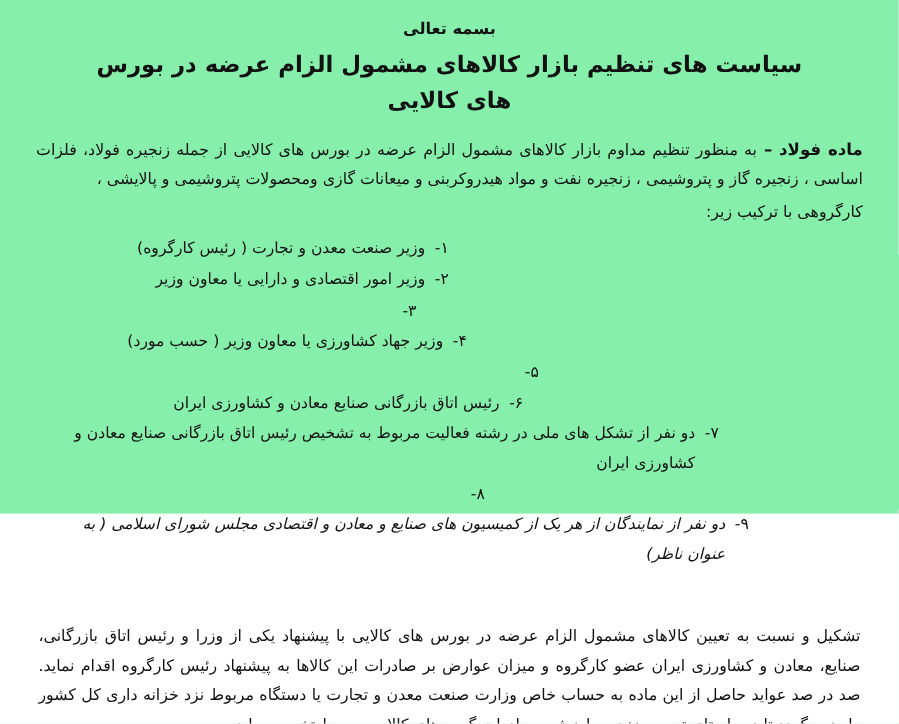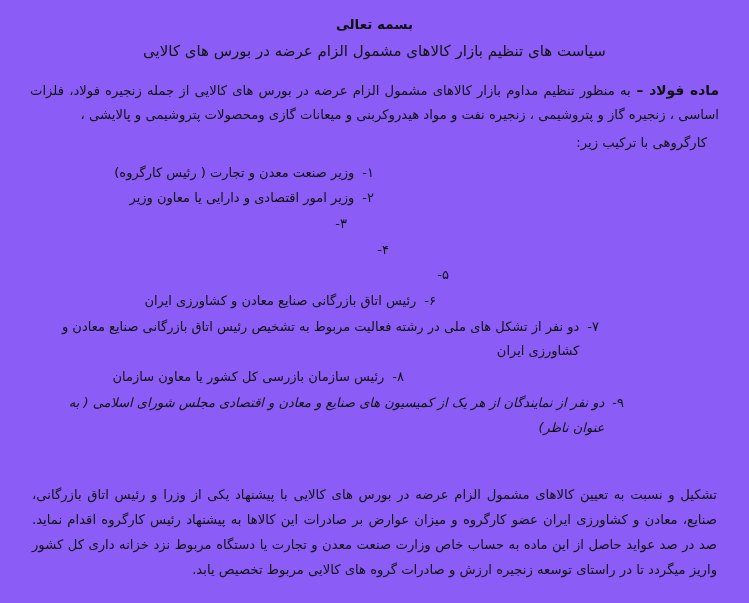--- a/index.html
+++ b/index.html
@@ -10,60 +10,60 @@
   }
   body {
     width: 749px;
     height: 603px;
     overflow: hidden;
     font-family: "DejaVu Sans", "Liberation Sans", sans-serif;
     color: #111111;
   }
   .page {
     width: 749px;
-    height: 603px;
+    height: 428px;
     box-sizing: border-box;
     padding: 10px 30px 8px 30px;
     direction: rtl;
     text-align: right;
     position: relative;
-    background: #8b5cf6;
+    background: #86efac;
   }
   .basmala {
     text-align: center;
     font-size: 13.5px;
     font-weight: bold;
     line-height: 1.5;
     margin: 4px 0 6px 0;
     letter-spacing: 0;
   }
   .doc-title {
     text-align: center;
-    font-size: 15px;
-    font-weight: normal;
+    font-size: 19px;
+    font-weight: bold;
     line-height: 1.55;
     margin: 0 0 14px 0;
     padding: 0 40px;
   }
   .intro {
     font-size: 13.2px;
     line-height: 1.82;
     text-align: justify;
     text-justify: inter-word;
     margin: 0 0 4px 0;
   }
   .intro .lead {
     font-weight: bold;
     font-size: 13.8px;
   }
   .intro-tail {
     font-size: 13.2px;
     line-height: 1.82;
     text-align: right;
-    margin: 0 12px 6px 0;
+    margin: 0 0 6px 0;
   }
   ol.members {
     list-style: none;
     margin: 4px 0 0 0;
     padding: 0;
   }
   ol.members > li {
     font-size: 13.0px;
     line-height: 1.9;
     display: flex;
@@ -129,35 +129,35 @@
     </li>
     <li class="ind-2">
       <span class="num">۲-</span>
       <span class="txt">وزیر امور اقتصادی و دارایی  یا معاون وزیر</span>
     </li>
     <li class="ind-3">
       <span class="num">۳-</span>
     </li>
     <li class="ind-4">
       <span class="num">۴-</span>
+      <span class="txt">وزیر جهاد کشاورزی یا معاون وزیر ( حسب مورد)</span>
     </li>
     <li class="ind-5">
       <span class="num">۵-</span>
     </li>
     <li class="ind-6">
       <span class="num">۶-</span>
       <span class="txt">رئیس اتاق بازرگانی صنایع معادن و کشاورزی ایران</span>
     </li>
     <li class="ind-7">
       <span class="num">۷-</span>
       <span class="txt">دو نفر از تشکل های ملی در رشته فعالیت مربوط به تشخیص رئیس اتاق بازرگانی صنایع معادن و کشاورزی ایران</span>
     </li>
     <li class="ind-8">
       <span class="num">۸-</span>
-      <span class="txt">رئیس سازمان بازرسی کل کشور  یا معاون سازمان</span>
     </li>
     <li class="ind-9">
       <span class="num">۹-</span>
       <span class="txt">دو نفر از نمایندگان از هر یک از کمیسیون های صنایع و معادن و اقتصادی مجلس شورای اسلامی  ( به عنوان ناظر)</span>
     </li>
   </ol>
 
   <div class="spacer"></div>
 
   <div class="closing">

